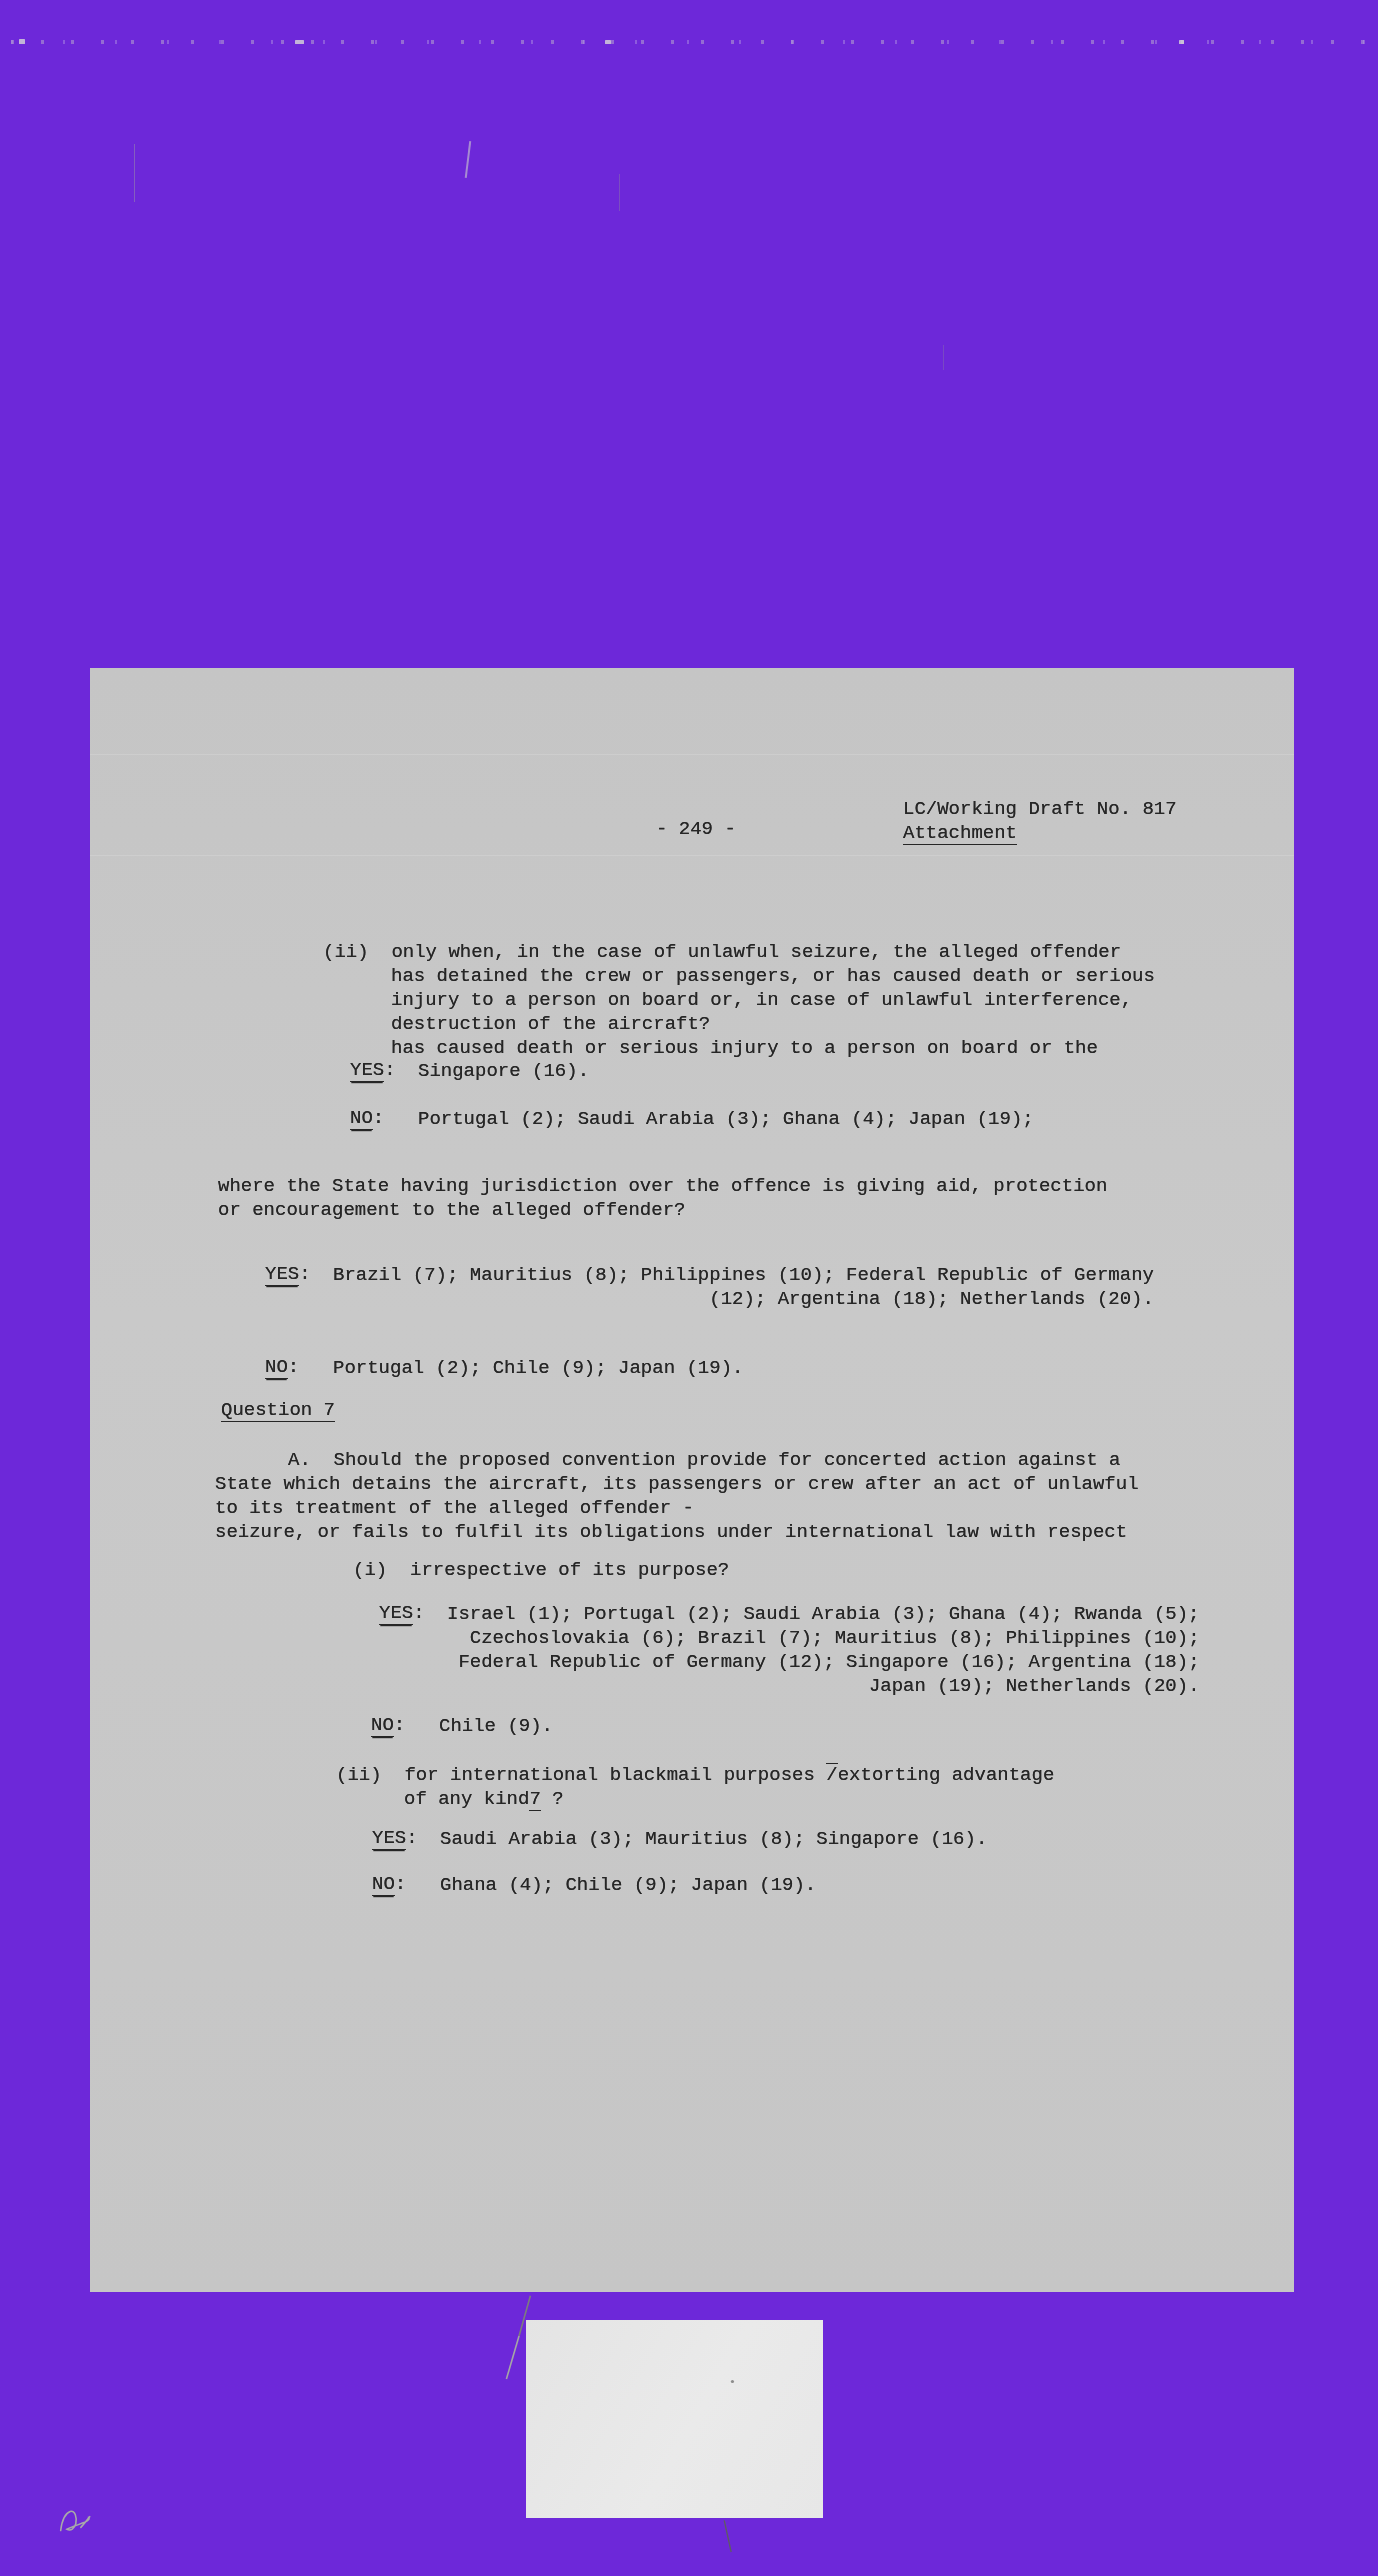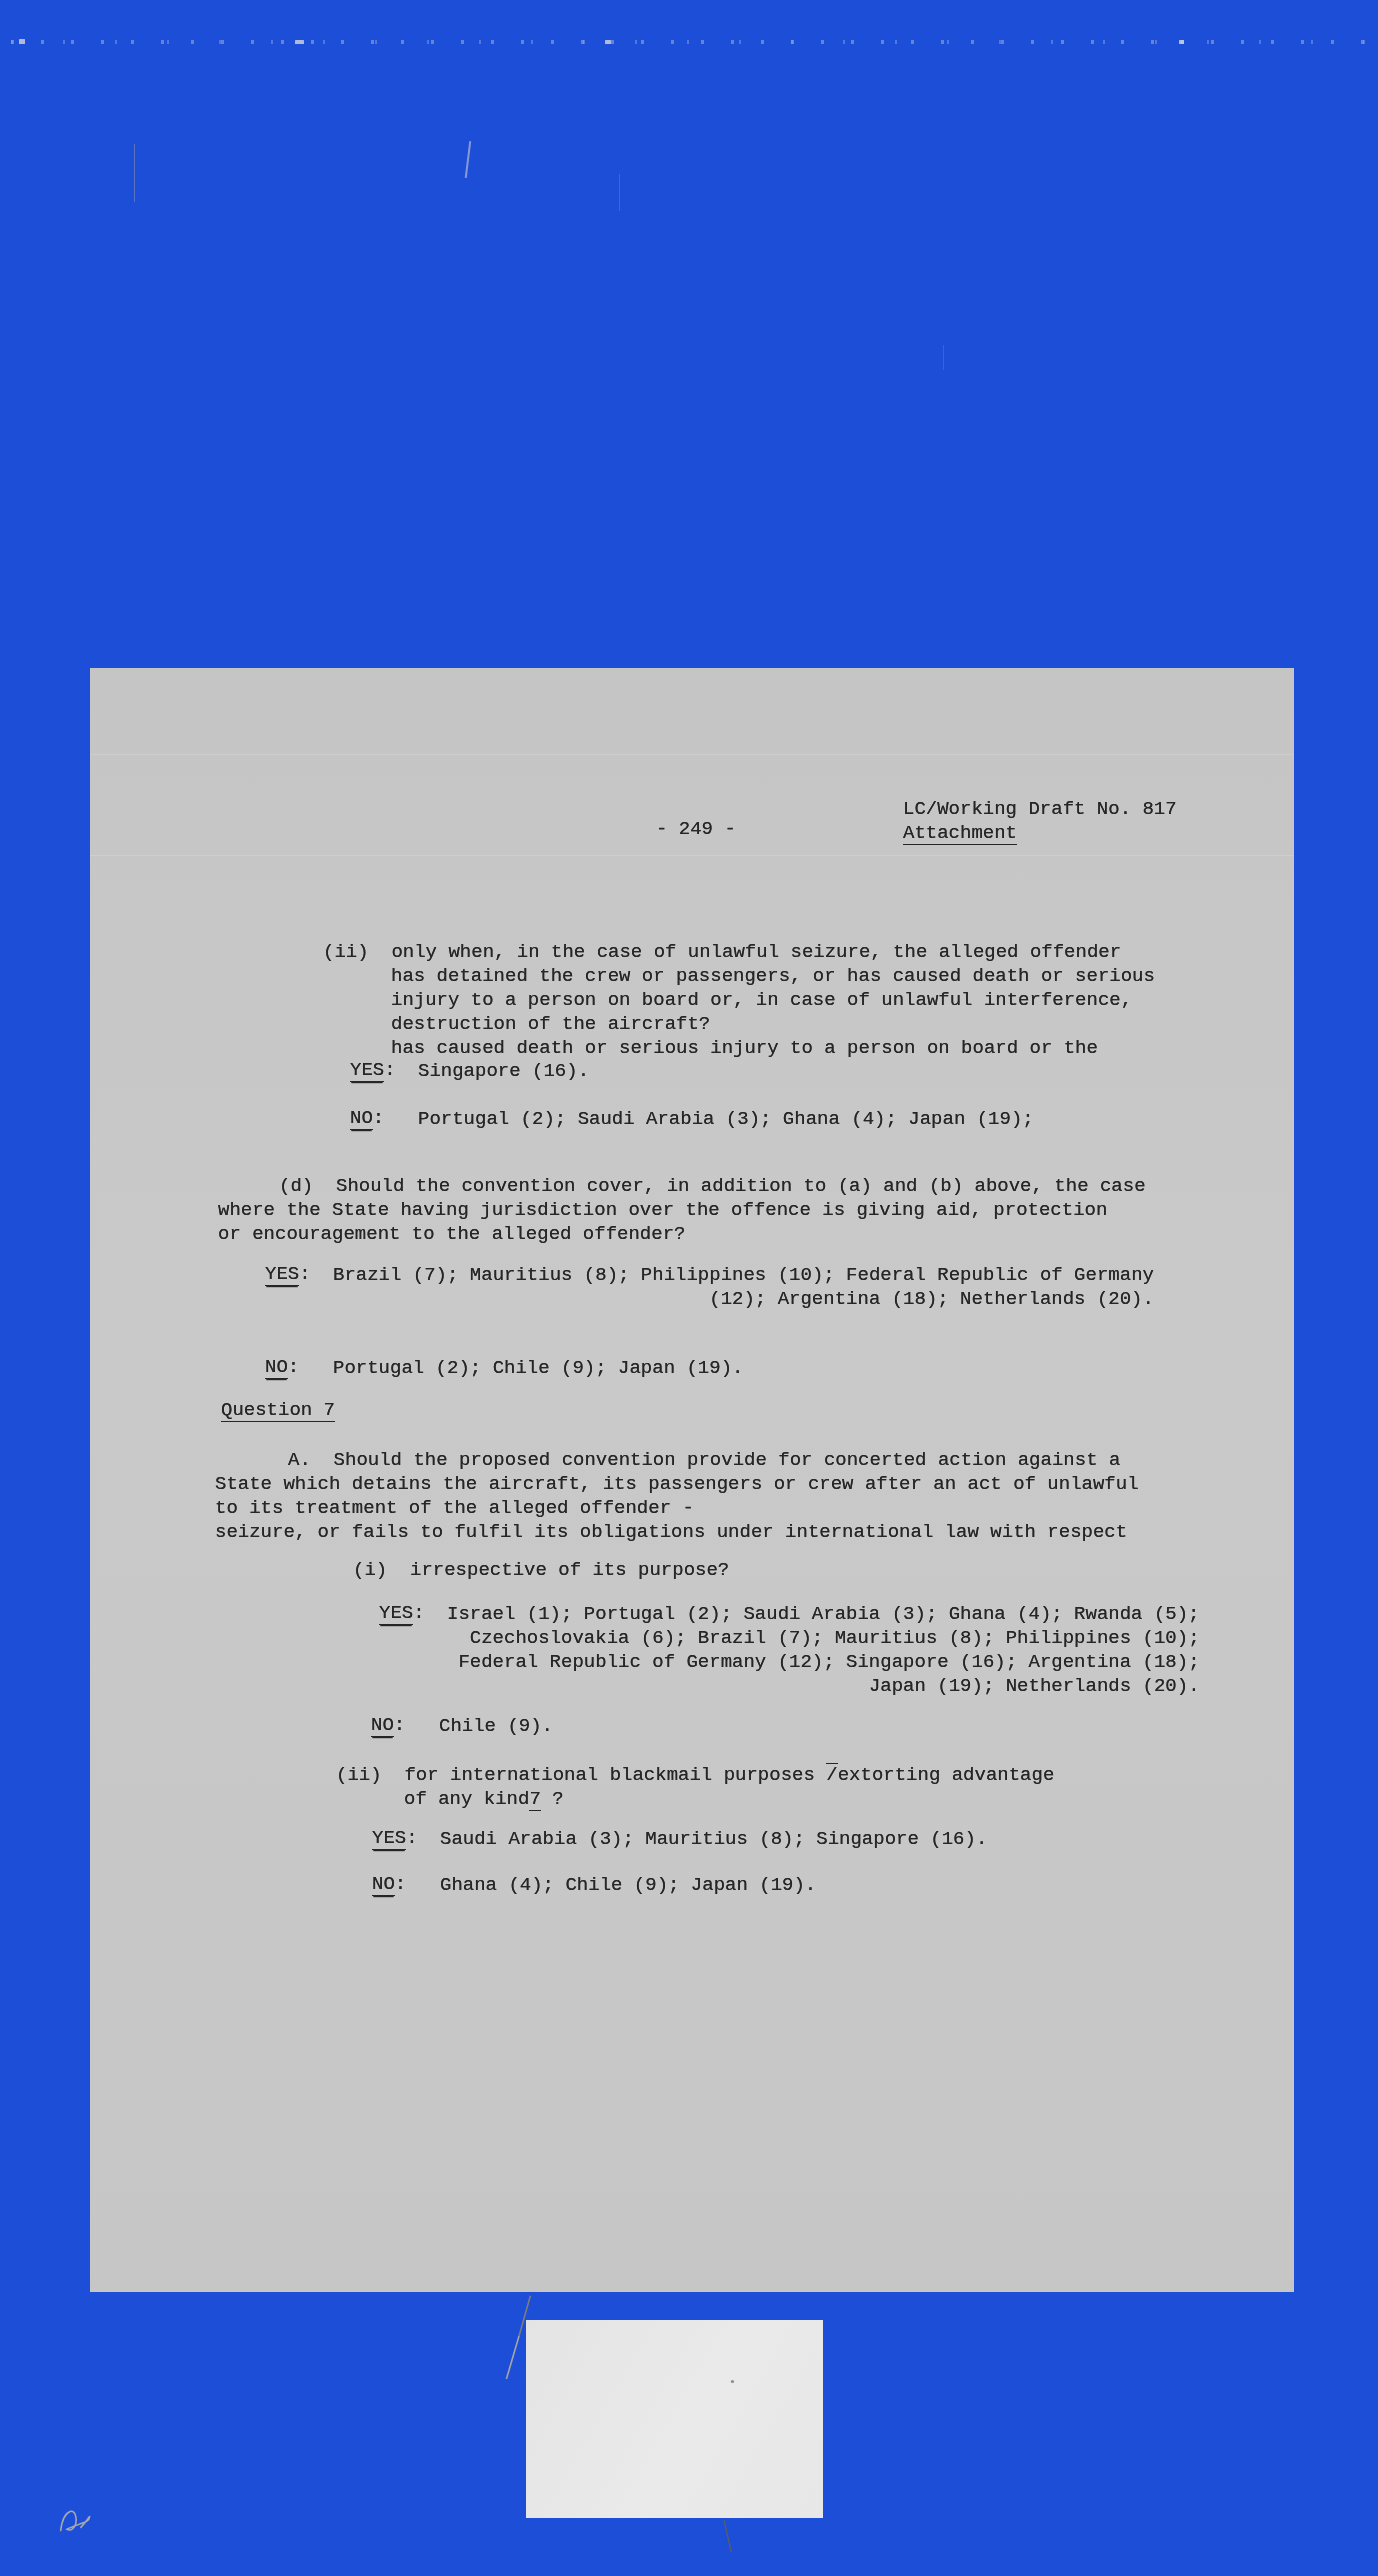--- a/index.html
+++ b/index.html
@@ -1,18 +1,18 @@
 <!DOCTYPE html>
 <html style="font-size:10px"><head>
 <meta charset="utf-8">
 <style>
   html,body{margin:0;padding:0;background:#000;}
   body{width:1379px;height:2576px;position:relative;overflow:hidden;
        font-family:"Liberation Mono","DejaVu Sans Mono",monospace;}
-  .film{position:absolute;inset:0;background:#1d4ed8;}
+  .film{position:absolute;inset:0;background:#6d28d9;}
 
   
   .specks{position:absolute;left:11.4px;right:8.8px;top:40px;height:3.8px;opacity:.75;
     background:
       repeating-linear-gradient(90deg, rgba(205,205,205,.55) 0 3.2px, transparent 3.2px 30px),
       repeating-linear-gradient(90deg, rgba(235,235,235,.35) 0 1.9px, transparent 1.9px 52px);}
   .speck{position:absolute;background:rgba(215,215,215,.8);border-radius:0.6px;}
   .scratch{position:absolute;background:rgba(160,160,160,.45);}
 
   
@@ -77,21 +77,20 @@
       <span class="ans-label"><span class="ul2">YES</span><span>:</span></span>
       <div class="line">Singapore (16).</div>
     </div>
 
     <div class="ans" style="left:328px;top:439px">
       <span class="ans-label"><span class="ul2">NO</span><span>:</span></span>
       <div class="line">Portugal (2); Saudi Arabia (3); Ghana (4); Japan (19);</div>
     </div>
 
     <div class="blk" style="left:128px;top:506px">
-      <div class="line" style="padding-left:61px">(d)  Should the convention cover, in addition to (a) and (b) above, the case</div>
       <div class="line">where the State having jurisdiction over the offence is giving aid, protection</div>
       <div class="line">or encouragement to the alleged offender?</div>
     </div>
 
     <div class="ans" style="left:243px;top:595px">
       <span class="ans-label"><span class="ul2">YES</span><span>:</span></span>
       <div class="line">Brazil (7); Mauritius (8); Philippines (10); Federal Republic of Germany</div>
       <div class="line">(12); Argentina (18); Netherlands (20).</div>
     </div>
 

